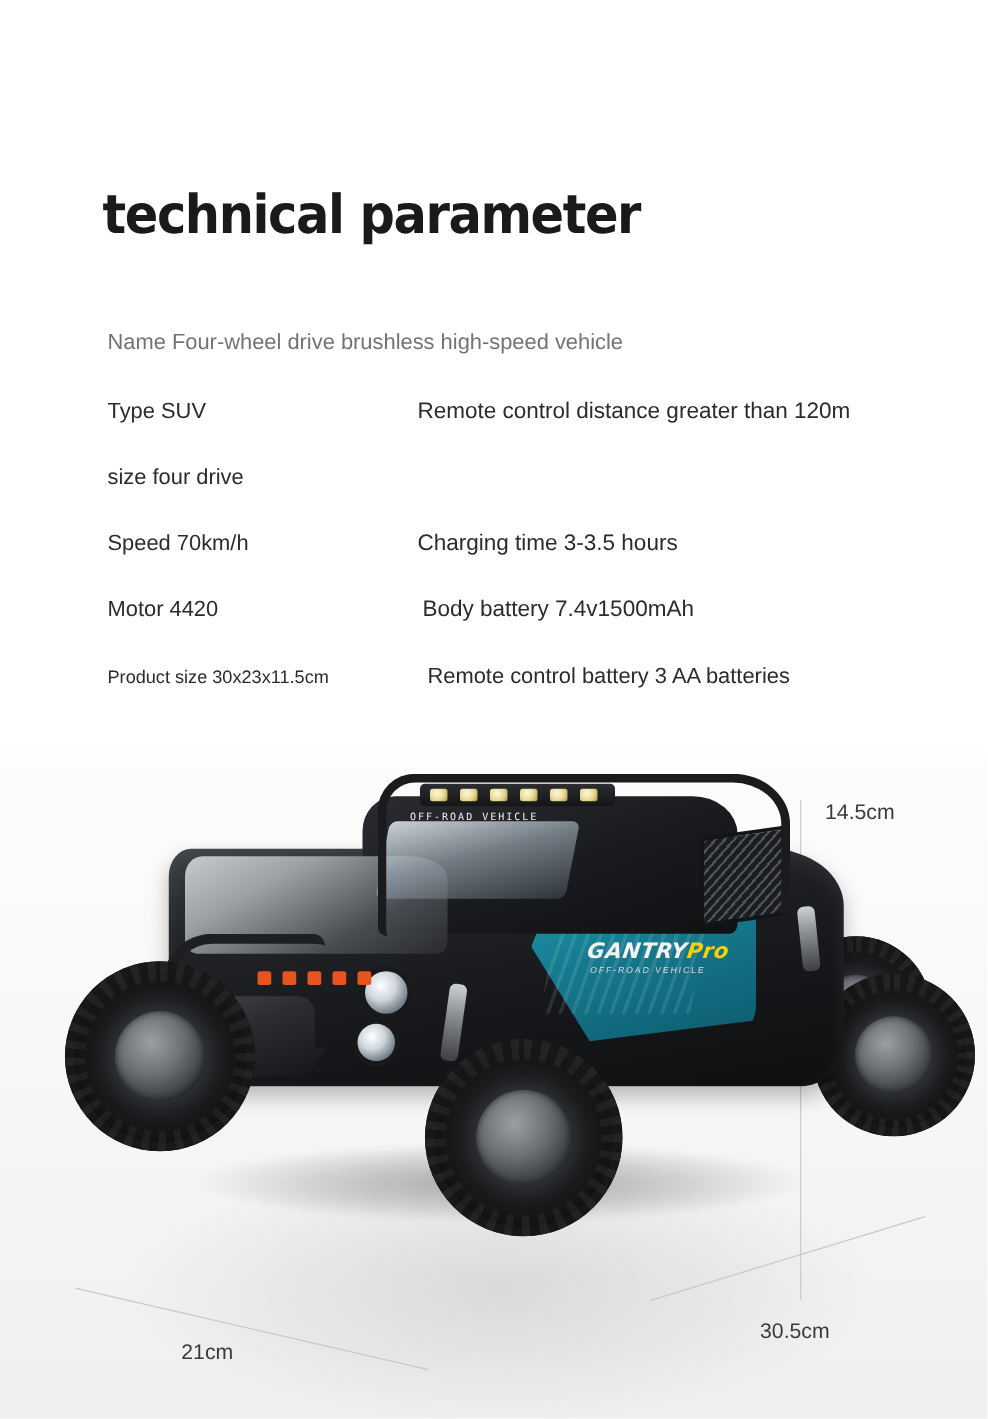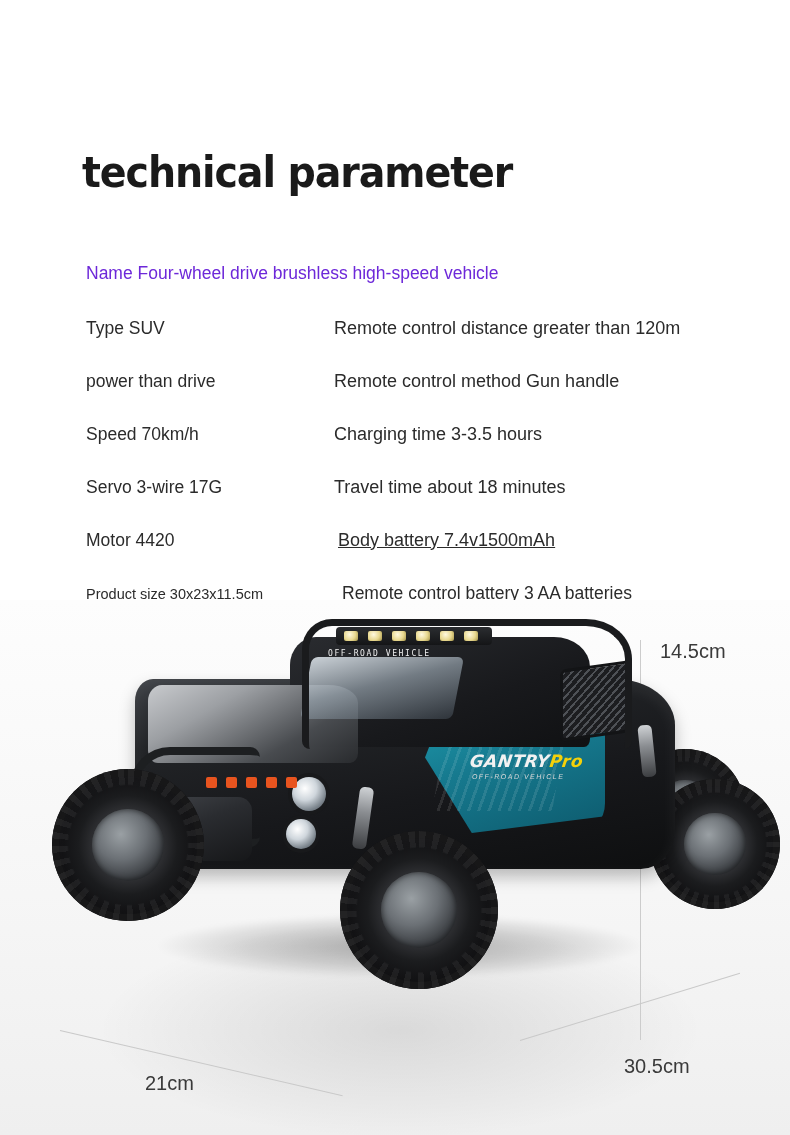--- a/index.html
+++ b/index.html
@@ -39,21 +39,21 @@
 
   
   .specs {
     position: absolute;
     left: 86px;
     top: 262px;
     width: 660px;
   }
   .spec-full {
     font-size: 17.5px;
-    color: #6d28d9;
+    color: #737373;
     line-height: 1.35;
     margin-bottom: 13px;
     white-space: nowrap;
   }
   .spec-row {
     display: flex;
     align-items: baseline;
     margin-bottom: 13px;
     margin-top: 32px;
   }
@@ -65,21 +65,21 @@
     white-space: nowrap;
   }
   .spec-right {
     font-size: 18px;
     color: #2b2b2b;
     white-space: nowrap;
   }
   .spec-row.small .spec-left {
     font-size: 14.5px;
   }
-  .spec-row.r7 .spec-right { padding-left: 4px; text-decoration: underline; }
+  .spec-row.r7 .spec-right { padding-left: 4px; }
   .spec-row.r8 .spec-right { padding-left: 8px; font-size: 17.5px; }
 
   
   .photo {
     position: absolute;
     left: 0;
     top: 600px;
     width: 790px;
     height: 535px;
     overflow: hidden;
@@ -94,21 +94,21 @@
   }
   
   .guide {
     position: absolute;
     background: #c9c9c9;
     height: 1px;
     transform-origin: left center;
   }
   .dim-label {
     position: absolute;
-    font-size: 20px;
+    font-size: 17px;
     color: #3a3a3a;
     white-space: nowrap;
   }
 
   
   .car {
     position: absolute;
     left: 40px;
     top: 1px;
     width: 710px;
@@ -354,33 +354,28 @@
   <div class="specs">
 
     <div class="spec-full">Name Four-wheel drive brushless high-speed vehicle</div>
 
     <div class="spec-row r1">
       <div class="spec-left">Type SUV</div>
       <div class="spec-right">Remote control distance greater than 120m</div>
     </div>
 
     <div class="spec-row r2">
-      <div class="spec-left">power than drive</div>
-      <div class="spec-right">Remote control method Gun handle</div>
+      <div class="spec-left">size four drive</div>
     </div>
 
     <div class="spec-row r3">
       <div class="spec-left">Speed 70km/h</div>
       <div class="spec-right">Charging time 3-3.5 hours</div>
     </div>
 
-    <div class="spec-row r4">
-      <div class="spec-left">Servo 3-wire 17G</div>
-      <div class="spec-right">Travel time about 18 minutes</div>
-    </div>
 
     <div class="spec-row r7">
       <div class="spec-left">Motor 4420</div>
       <div class="spec-right">Body battery 7.4v1500mAh</div>
     </div>
 
     <div class="spec-row r8 small">
       <div class="spec-left">Product size 30x23x11.5cm</div>
       <div class="spec-right">Remote control battery 3 AA batteries</div>
     </div>
@@ -388,21 +383,21 @@
   </div>
 
   <div class="photo">
     <div class="floor"></div>
 
     <div class="guide" style="left:640px; top:40px; width:1px; height:400px; border-left:1px solid #cccccc; background:transparent;"></div>
     <div class="guide" style="left:520px; top:440px; width:230px; transform: rotate(-17deg);"></div>
     <div class="guide" style="left:60px; top:430px; width:290px; transform: rotate(13deg);"></div>
 
     <div class="dim-label" style="left:660px; top:40px;">14.5cm</div>
-    <div class="dim-label" style="left:624px; top:455px;">30.5cm</div>
+    <div class="dim-label" style="left:608px; top:455px;">30.5cm</div>
     <div class="dim-label" style="left:145px; top:472px;">21cm</div>
 
     <div class="car">
       <div class="shadow-pool"></div>
 
       <div class="wheel wheel-rl">
           <div class="tread"></div>
         </div>
       <div class="wheel wheel-rr">
           <div class="tread"></div>

